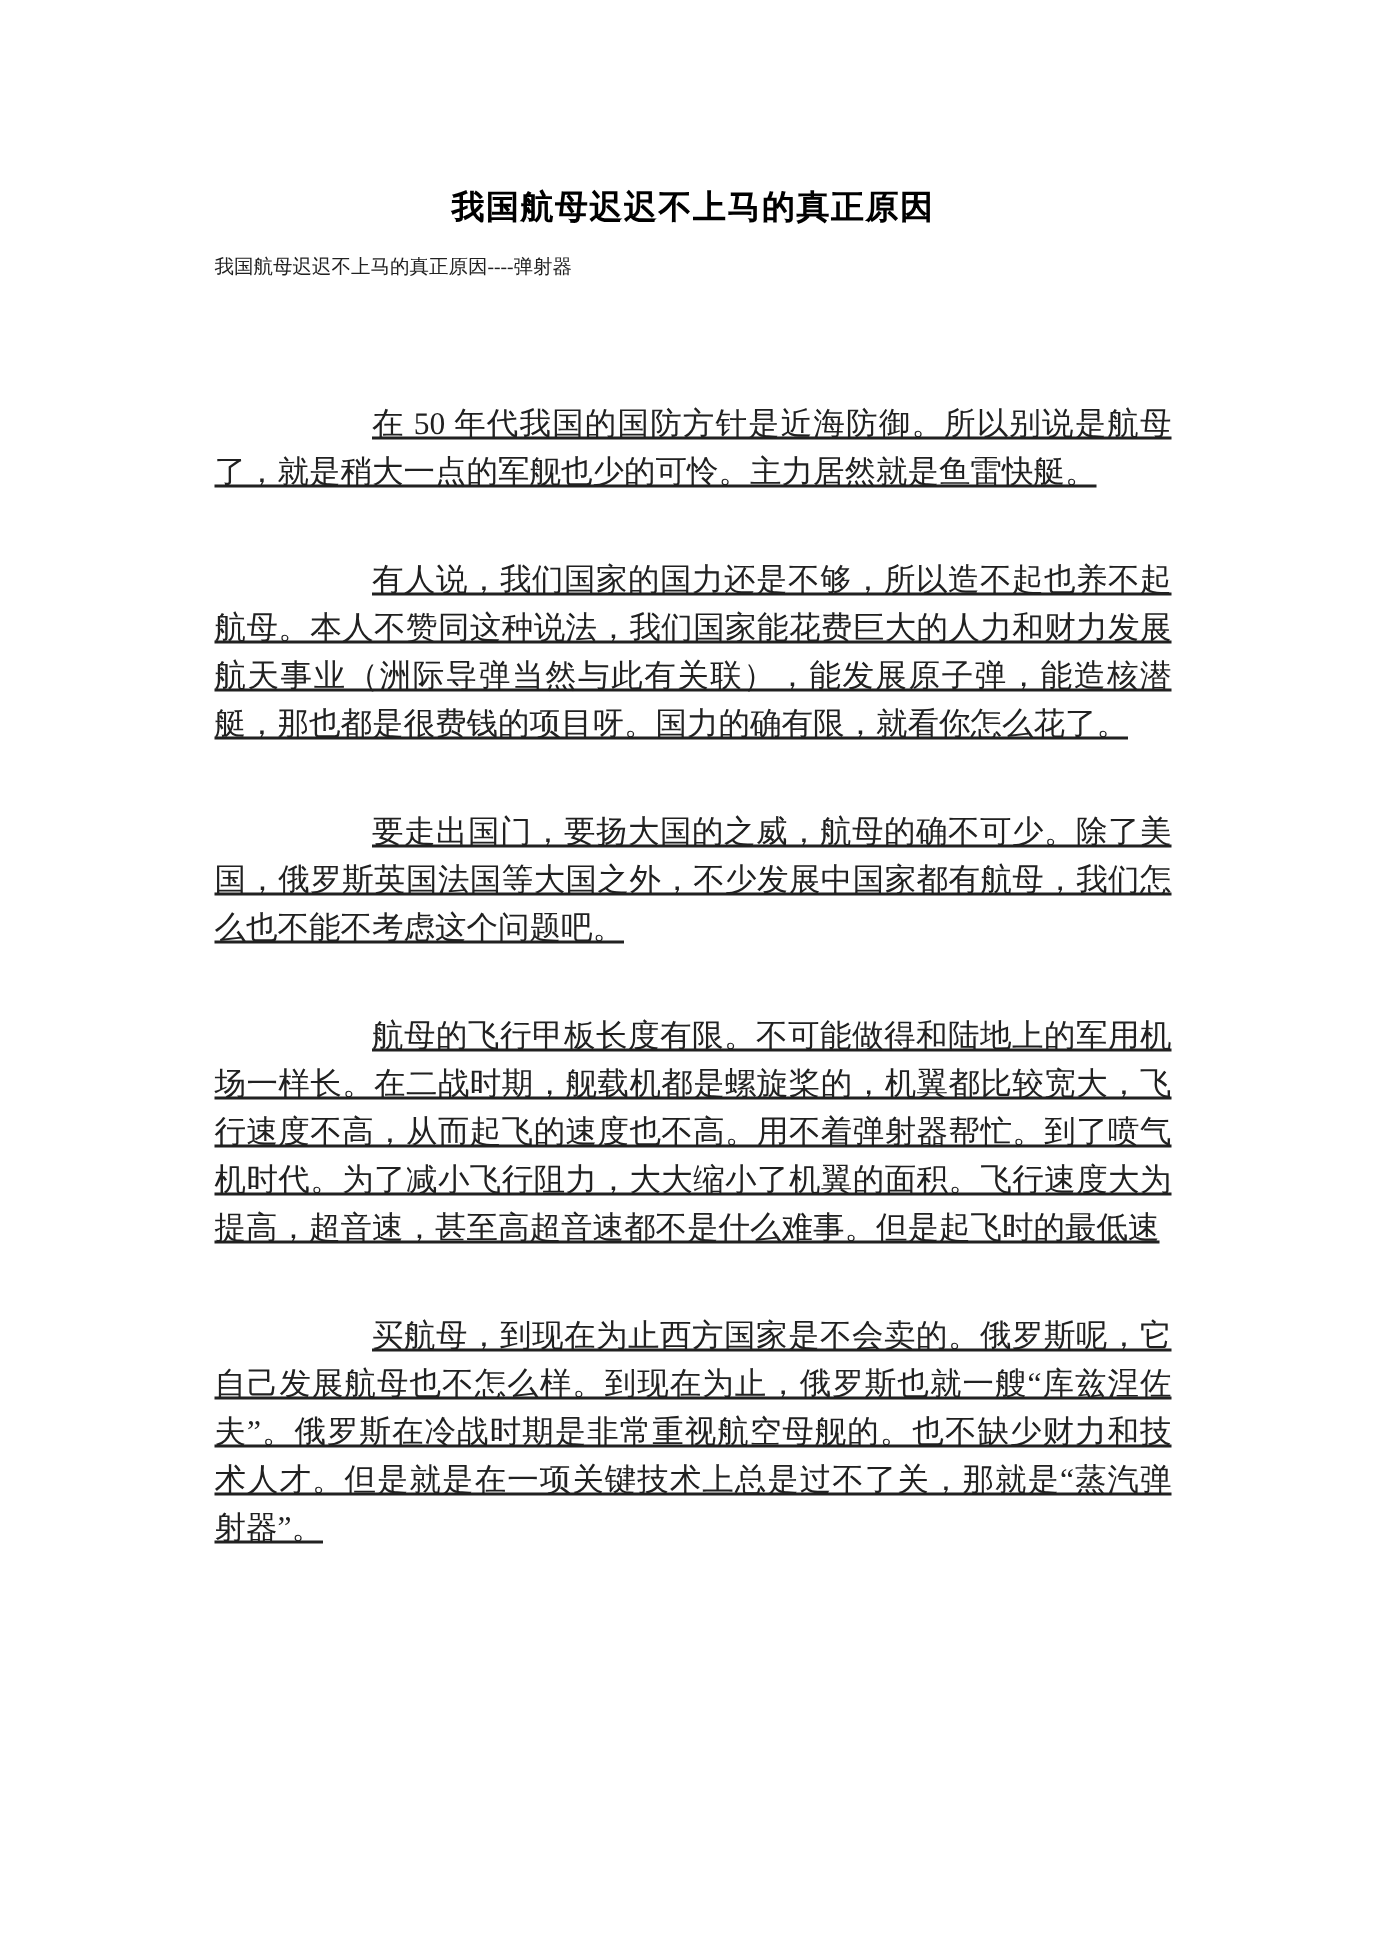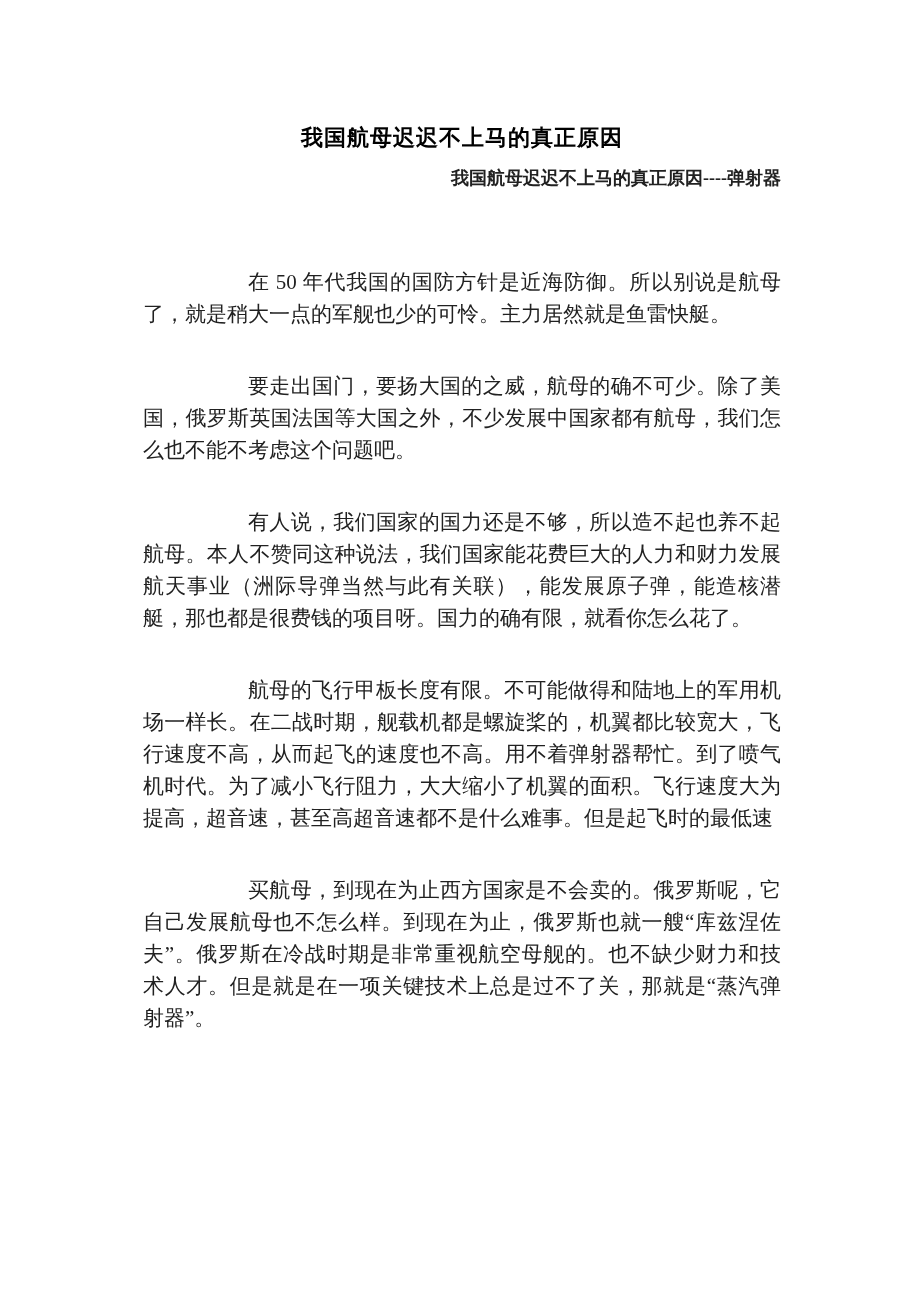--- a/index.html
+++ b/index.html
@@ -24,47 +24,47 @@
     font-size: 22px;
     font-weight: bold;
     line-height: 36px;
     text-align: center;
     color: #000000;
     letter-spacing: 1px;
   }
   .doc-subtitle {
     margin: 6px 0 72px 0;
     padding: 0;
-    font-size: 18px;
+    font-size: 13px;
     line-height: 32px;
-    text-align: right;
-    font-weight: bold;
+    text-align: left;
   }
   .para {
     margin: 0 0 40px 0;
     padding: 0;
     font-size: 21px;
     line-height: 32px;
     text-indent: 105px;
     text-align: justify;
     word-break: break-all;
     overflow-wrap: break-word;
+    text-decoration: underline;
   }
 </style>
 </head>
 <body>
 
 <div class="page">
   <h1 class="doc-title">我国航母迟迟不上马的真正原因</h1>
 
   <p class="doc-subtitle">我国航母迟迟不上马的真正原因----弹射器</p>
 
   <p class="para">在 50 年代我国的国防方针是近海防御。所以别说是航母了，就是稍大一点的军舰也少的可怜。主力居然就是鱼雷快艇。</p>
 
 
+  <p class="para">有人说，我们国家的国力还是不够，所以造不起也养不起航母。本人不赞同这种说法，我们国家能花费巨大的人力和财力发展航天事业（洲际导弹当然与此有关联），能发展原子弹，能造核潜艇，那也都是很费钱的项目呀。国力的确有限，就看你怎么花了。</p>
+
   <p class="para">要走出国门，要扬大国的之威，航母的确不可少。除了美国，俄罗斯英国法国等大国之外，不少发展中国家都有航母，我们怎么也不能不考虑这个问题吧。</p>
-
-  <p class="para">有人说，我们国家的国力还是不够，所以造不起也养不起航母。本人不赞同这种说法，我们国家能花费巨大的人力和财力发展航天事业（洲际导弹当然与此有关联），能发展原子弹，能造核潜艇，那也都是很费钱的项目呀。国力的确有限，就看你怎么花了。</p>
 
   <p class="para">航母的飞行甲板长度有限。不可能做得和陆地上的军用机场一样长。在二战时期，舰载机都是螺旋桨的，机翼都比较宽大，飞行速度不高，从而起飞的速度也不高。用不着弹射器帮忙。到了喷气机时代。为了减小飞行阻力，大大缩小了机翼的面积。飞行速度大为提高，超音速，甚至高超音速都不是什么难事。但是起飞时的最低速</p>
 
   <p class="para">买航母，到现在为止西方国家是不会卖的。俄罗斯呢，它自己发展航母也不怎么样。到现在为止，俄罗斯也就一艘“库兹涅佐夫”。俄罗斯在冷战时期是非常重视航空母舰的。也不缺少财力和技术人才。但是就是在一项关键技术上总是过不了关，那就是“蒸汽弹射器”。</p>
 </div>
 
 </body></html>

